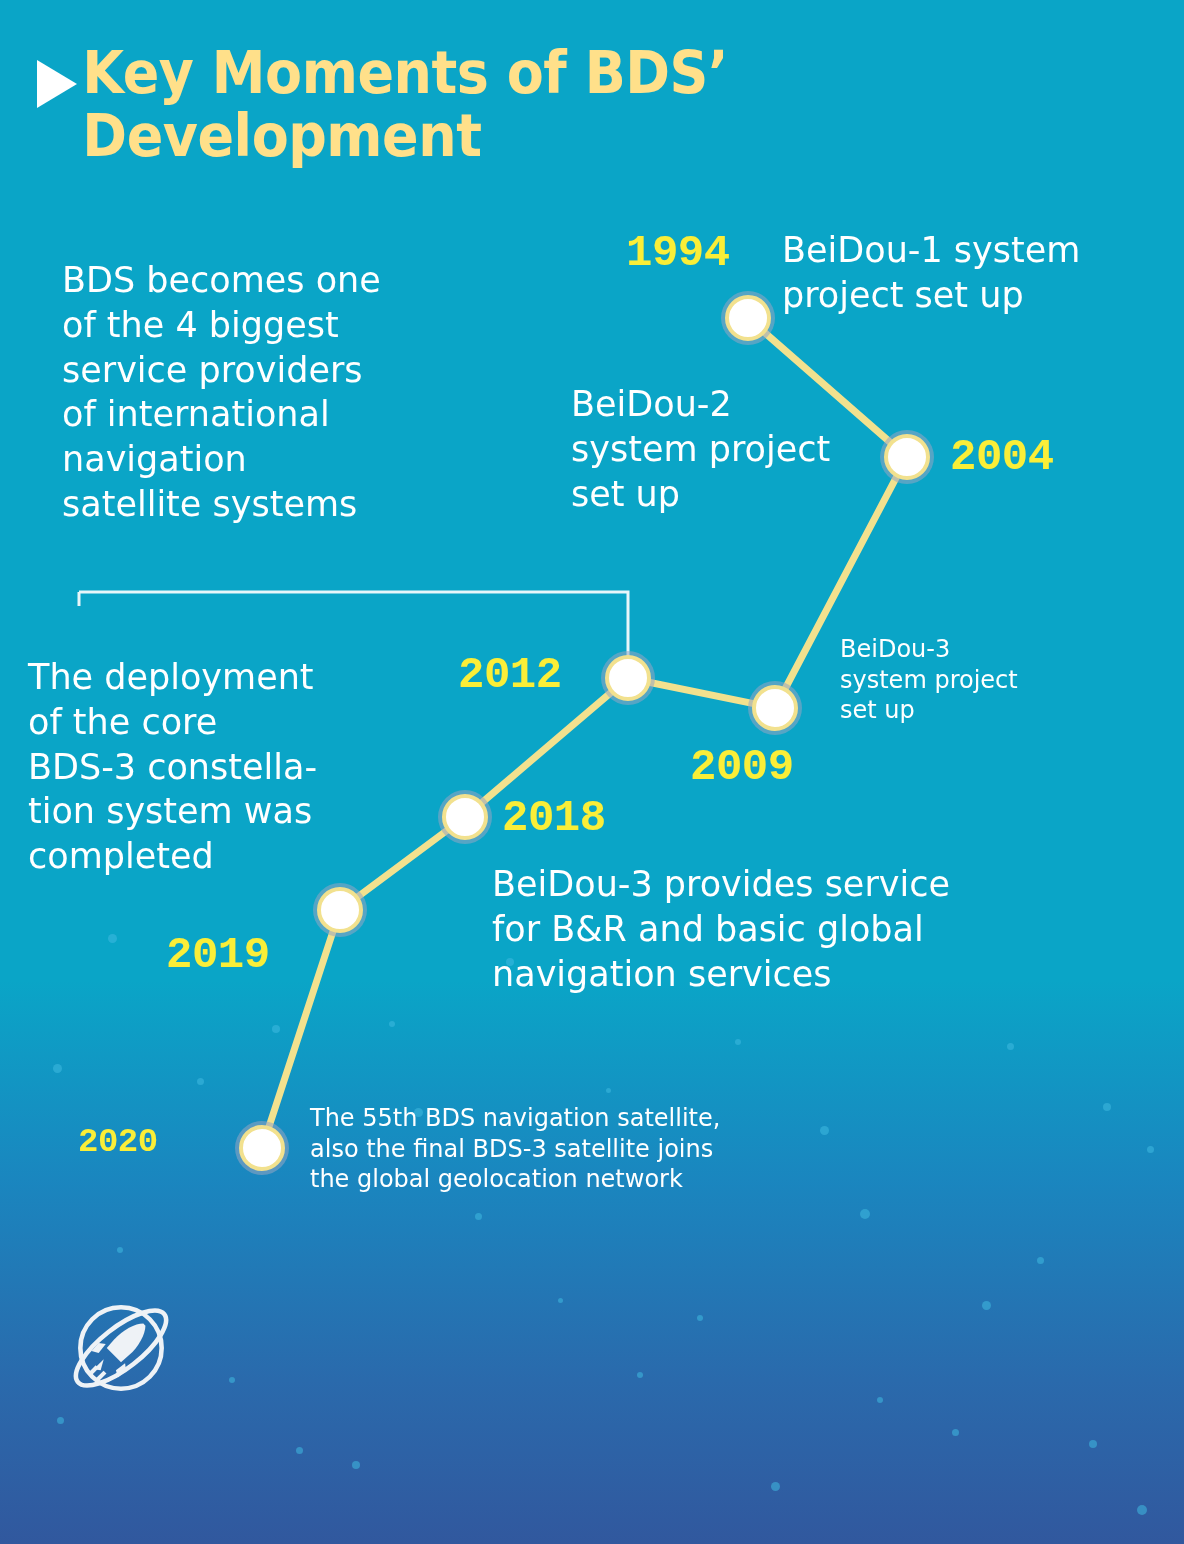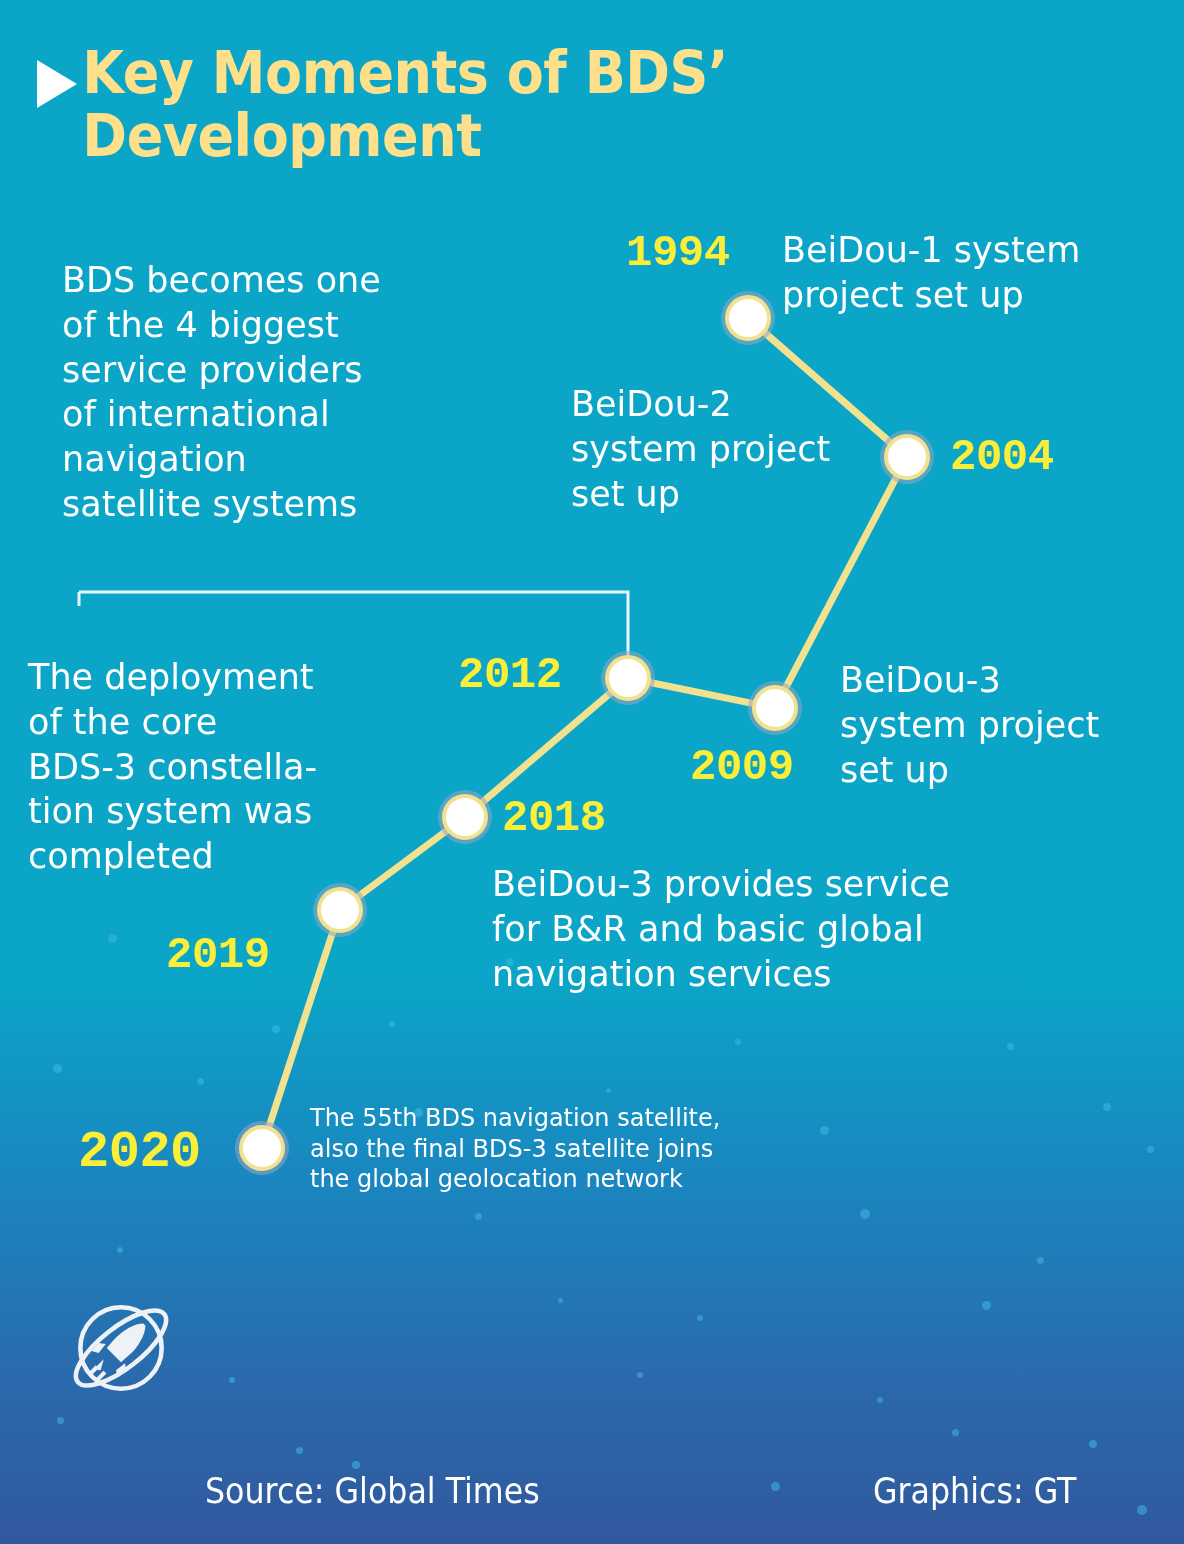--- a/index.html
+++ b/index.html
@@ -68,33 +68,33 @@
     color: #faee38;
     font-family: Liberation Mono, monospace;
     font-weight: 700;
     letter-spacing: -0.5px;
   }
 
   
   #txt-intro      { left: 62px;  top: 258px;  width: 470px; font-size: 35px; line-height: 1.28; }
   #txt-1994       { left: 782px; top: 228px;  width: 400px; font-size: 35px; line-height: 1.28; }
   #txt-2004       { left: 550px; top: 382px;  width: 330px; font-size: 35px; line-height: 1.28; margin-left: 21px; }
-  #txt-2009       { left: 840px; top: 634px;  width: 340px; font-size: 35px; line-height: 1.28; margin-top: 24px; }
+  #txt-2009       { left: 840px; top: 634px;  width: 340px; font-size: 24px; line-height: 1.28; }
   #txt-2012       { left: 28px;  top: 655px;  width: 400px; font-size: 35px; line-height: 1.28; }
   #txt-2018       { left: 492px; top: 862px;  width: 600px; font-size: 35px; line-height: 1.28; }
   #txt-2020       { left: 310px; top: 1055px; width: 760px; font-size: 24px; line-height: 1.28; margin-top: 48px; }
 
   
   #yr-1994 { left: 626px;  top: 228px;  font-size: 44px; }
   #yr-2004 { left: 950px;  top: 432px;  font-size: 44px; }
   #yr-2009 { left: 690px;  top: 742px;  font-size: 44px; }
   #yr-2012 { left: 458px;  top: 650px;  font-size: 44px; }
   #yr-2018 { left: 502px;  top: 793px;  font-size: 44px; }
   #yr-2019 { left: 166px;  top: 930px;  font-size: 44px; }
-  #yr-2020 { left: 78px;   top: 1123px; font-size: 52px; }
+  #yr-2020 { left: 78px;   top: 1123px; font-size: 34px; }
 
   
   #timeline-svg {
     position: absolute;
     left: 0; top: 0;
     width: 1184px;
     height: 1544px;
     pointer-events: none;
   }
 
@@ -266,18 +266,14 @@
         <path d="M82 36 C 74 36 62 42 53 52 L 46 60 L 60 74 L 68 67 C 78 58 84 46 84 38 Z"></path>
         <path d="M45 56 L 38 55 L 31 63 L 38 65 Z"></path>
         <path d="M64 75 L 65 82 L 57 89 L 55 82 Z"></path>
         <path d="M43 71 L 33 81 L 40 82 Z"></path>
         <rect x="34" y="86" width="12" height="4" transform="rotate(-45 40 88)"></rect>
         <rect x="28" y="80" width="10" height="4" transform="rotate(-45 33 82)"></rect>
       </g>
     </svg>
   </div>
 
-  <div id="footer">
-    <div class="footer-text" id="footer-source">Source: Global Times</div>
-    <div class="footer-text" id="footer-graphics">Graphics: GT</div>
-  </div>
 
 </div>
 
 </body></html>

